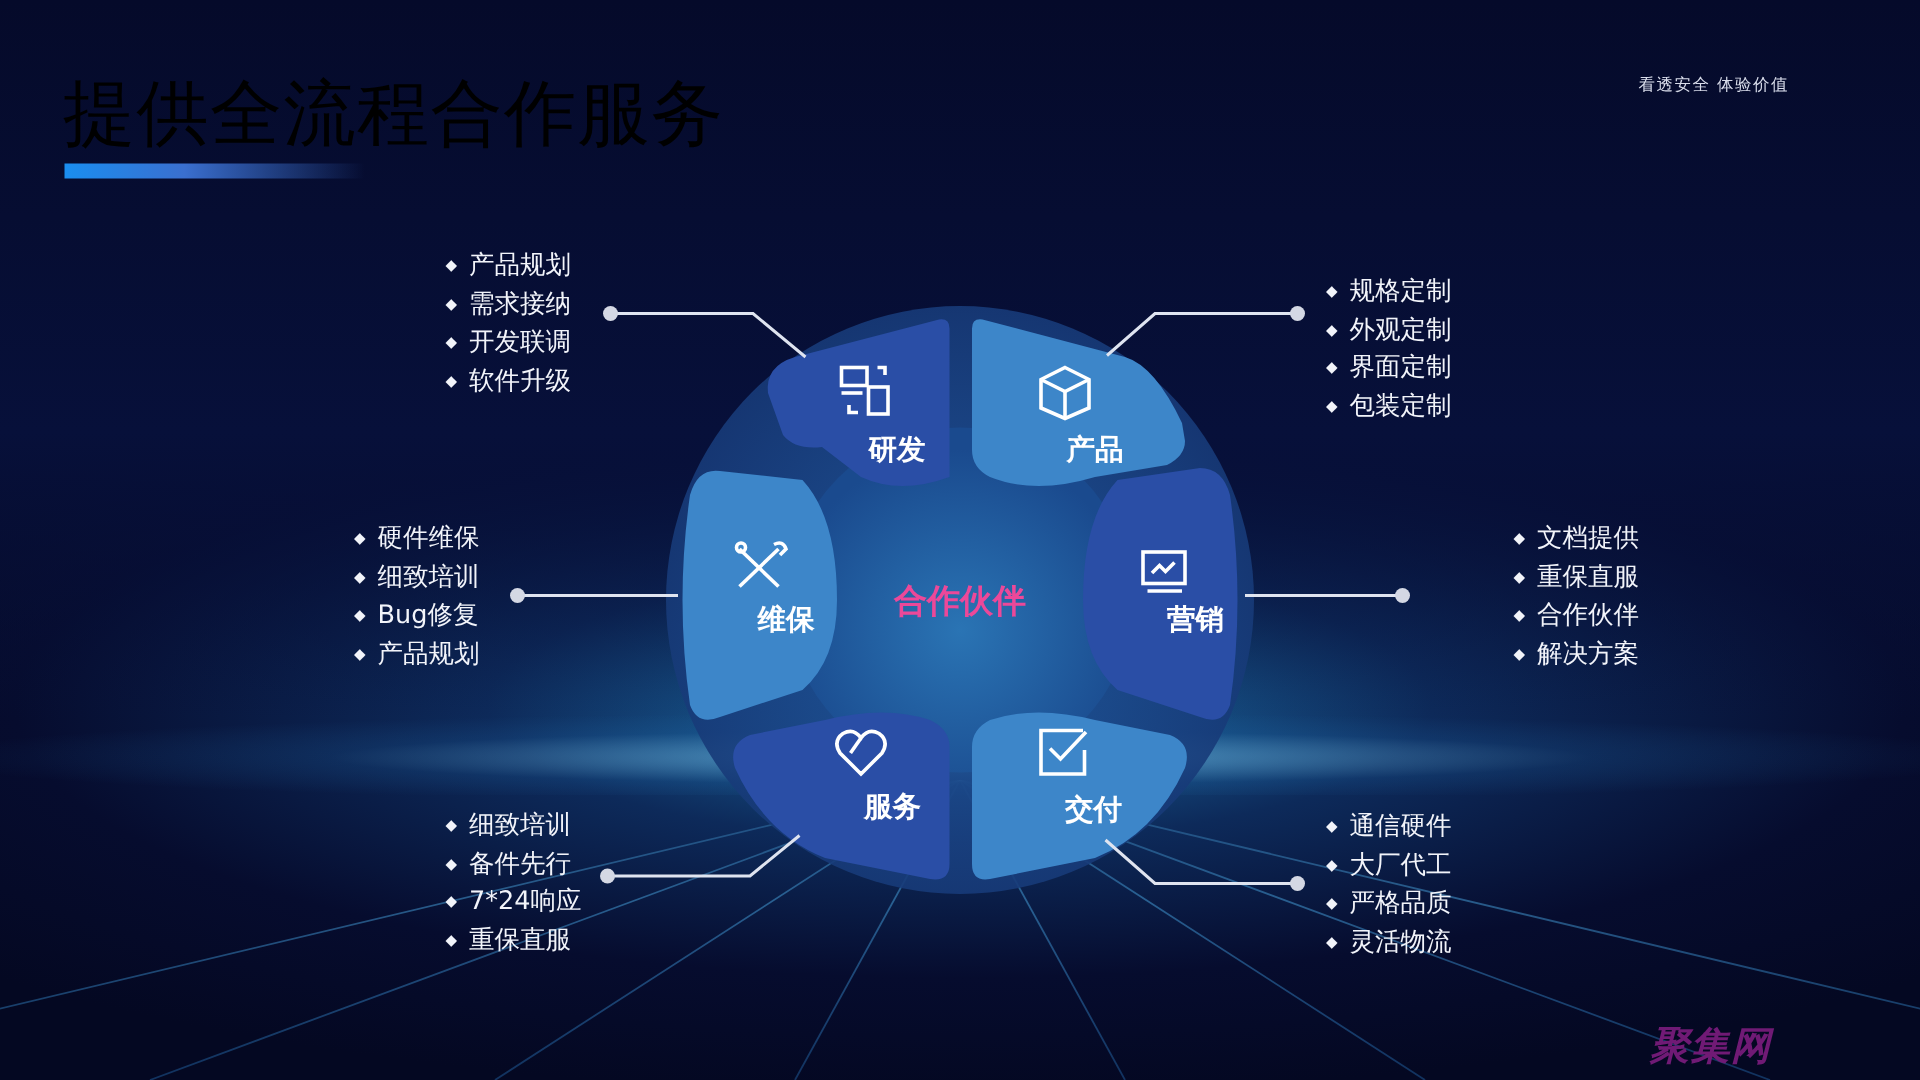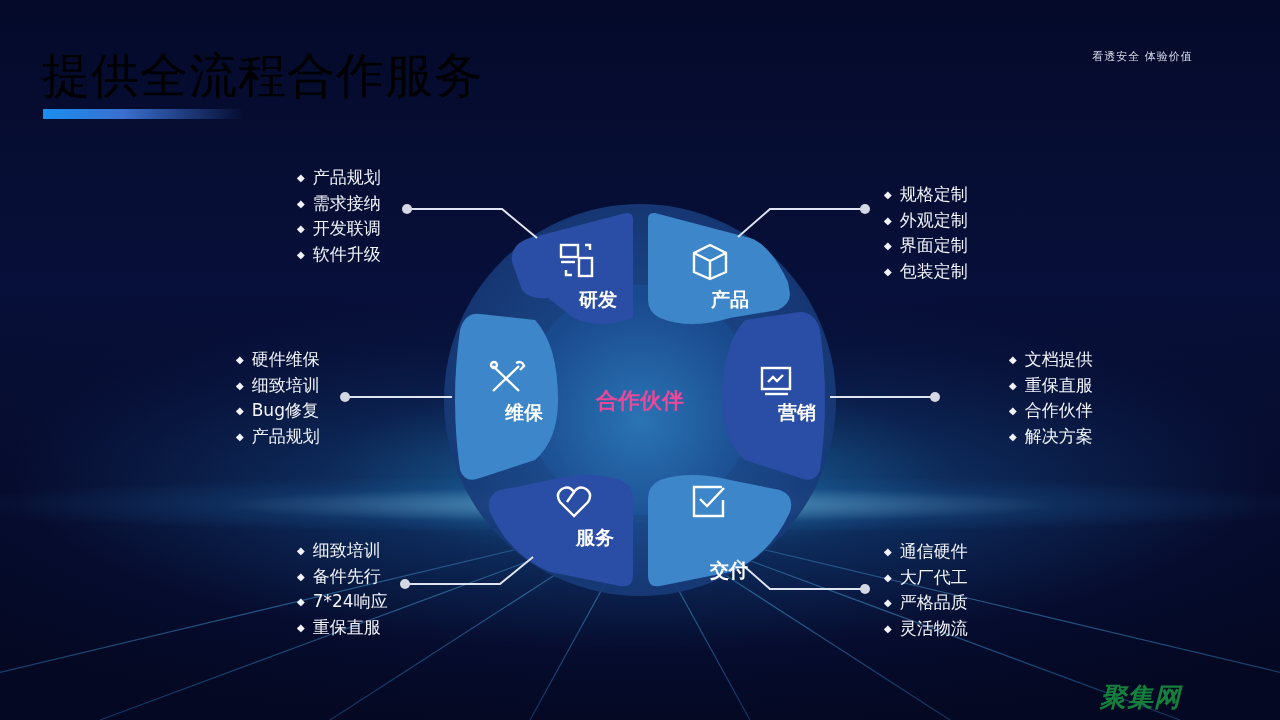--- a/index.html
+++ b/index.html
@@ -35,21 +35,21 @@
   }
   .center-label {
     position:absolute; left:580px; top:386px; width:120px; text-align:center;
     font-size:22px; font-weight:bold; color:#ec4899;
   }
   .list { position:absolute; font-size:17px; line-height:25.5px; color:#f2f4fa; }
   .list .item { white-space:nowrap; }
   .list .item::before { content:"\25C6"; font-size:10px; margin-right:8px; vertical-align:2px; }
   .watermark {
     position:absolute; left:1100px; top:680px; font-size:26px; font-weight:bold; font-style:italic;
-    color:#15803d; letter-spacing:1px;
+    color:#701a75; letter-spacing:1px;
   }
 </style>
 </head>
 <body>
 
 <div class="bg-top"></div>
 <div class="horizon-glow"></div>
 
 <svg class="grid" viewBox="0 0 1280 200" preserveAspectRatio="none">
   <defs>
@@ -172,21 +172,21 @@
       <line x1="519" y1="366" x2="493" y2="391"></line>
       <circle cx="494" cy="365" r="3"></circle>
       <path d="M 516 363 Q 522 360 524 366 L 520 370"></path>
     </g>
   </g>
 </svg>
 
 <div class="seg-label" style="left:537px; top:287px;">研发</div>
 <div class="seg-label" style="left:669px; top:287px;">产品</div>
 <div class="seg-label" style="left:736px; top:400px;font-family:Liberation Mono, monospace;">营销</div>
-<div class="seg-label" style="left:668px; top:527px;margin-top:31px;">交付</div>
+<div class="seg-label" style="left:668px; top:527px;">交付</div>
 <div class="seg-label" style="left:534px; top:525px;">服务</div>
 <div class="seg-label" style="left:463px; top:400px;">维保</div>
 
 <div class="center-label">合作伙伴</div>
 
 <div class="list" style="left:297px; top:165px;">
   <div class="item">产品规划</div>
   <div class="item">需求接纳</div>
   <div class="item">开发联调</div>
   <div class="item">软件升级</div>

